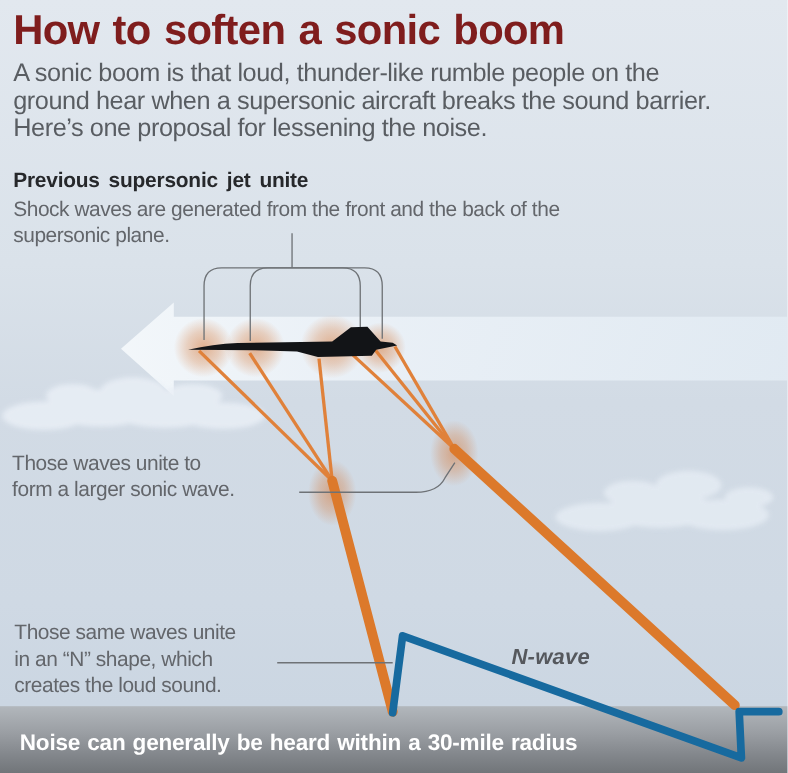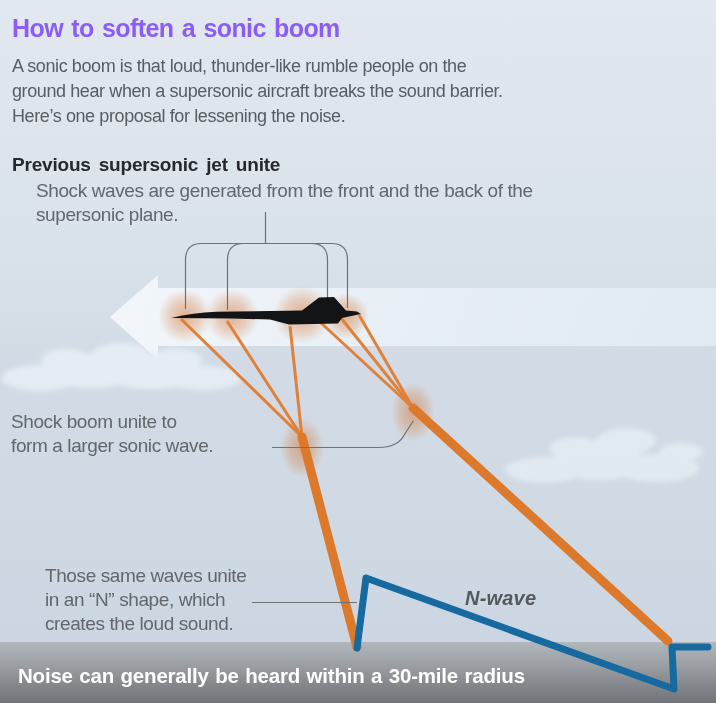--- a/index.html
+++ b/index.html
@@ -4,44 +4,42 @@
 <style>
   html,body{margin:0;padding:0;}
   body{
     width:716px;height:703px;position:relative;overflow:hidden;
     font-family:"Liberation Sans","DejaVu Sans",sans-serif;
     background:linear-gradient(180deg,#e2e8ef 0%,#dae2ea 34%,#d2dbe5 52%,#cfd9e4 78%,#cbd6e2 91%,#c9d4e0 100%);
   }
   .abs{position:absolute;}
   .pre{white-space:pre-line;}
   #title{
-    left:12px;top:11px;font-size:25px;line-height:34px;font-weight:700;
-    color:#8b5cf6;letter-spacing:-0.6px;word-spacing:2px;
+    left:12px;top:11px;font-size:38px;line-height:34px;font-weight:700;
+    color:#7f1d1d;letter-spacing:-0.6px;word-spacing:2px;
   }
   #intro{
-    left:12px;top:54px;font-size:18px;line-height:25px;color:#595d62;
+    left:12px;top:54px;font-size:23px;line-height:25px;color:#595d62;
     letter-spacing:-0.4px;
   }
   #prev-heading{
     left:12px;top:154px;font-size:19px;line-height:22px;font-weight:700;
     color:#26282b;letter-spacing:-0.2px;word-spacing:3px;
   }
   #prev-body{
     left:12px;top:179px;font-size:19px;line-height:24px;color:#63666b;
     letter-spacing:-0.4px;
-    margin-left:24px;
   }
   #unite-text{
     left:11px;top:410px;font-size:19px;line-height:24px;color:#63666b;
     letter-spacing:-0.4px;
   }
   #nshape-text{
     left:13px;top:564px;font-size:19px;line-height:24px;color:#63666b;
     letter-spacing:-0.4px;
-    margin-left:32px;
   }
   #nwave-label{
     left:465px;top:587px;font-size:20px;font-style:italic;color:#55585d;
     letter-spacing:0.2px;
     font-weight:bold;
   }
   #footer-band{
     left:0;top:642px;width:716px;height:61px;
     background:linear-gradient(180deg,#b2b7bc 0%,#9a9ea3 40%,#83878c 72%,#717579 100%);
   }
@@ -149,21 +147,21 @@
 
 <div class="abs pre" id="intro">A sonic boom is that loud, thunder-like rumble people on the
 ground hear when a supersonic aircraft breaks the sound barrier.
 Here’s one proposal for lessening the noise.</div>
 
 <div class="abs" id="prev-heading">Previous supersonic jet unite</div>
 
 <div class="abs pre" id="prev-body">Shock waves are generated from the front and the back of the
 supersonic plane.</div>
 
-<div class="abs pre" id="unite-text">Shock boom unite to
+<div class="abs pre" id="unite-text">Those waves unite to
 form a larger sonic wave.</div>
 
 <div class="abs pre" id="nshape-text">Those same waves unite
 in an “N” shape, which
 creates the loud sound.</div>
 
 <div class="abs" id="nwave-label">N-wave</div>
 
 <div class="abs" id="footer-caption">Noise can generally be heard within a 30-mile radius</div>
 

